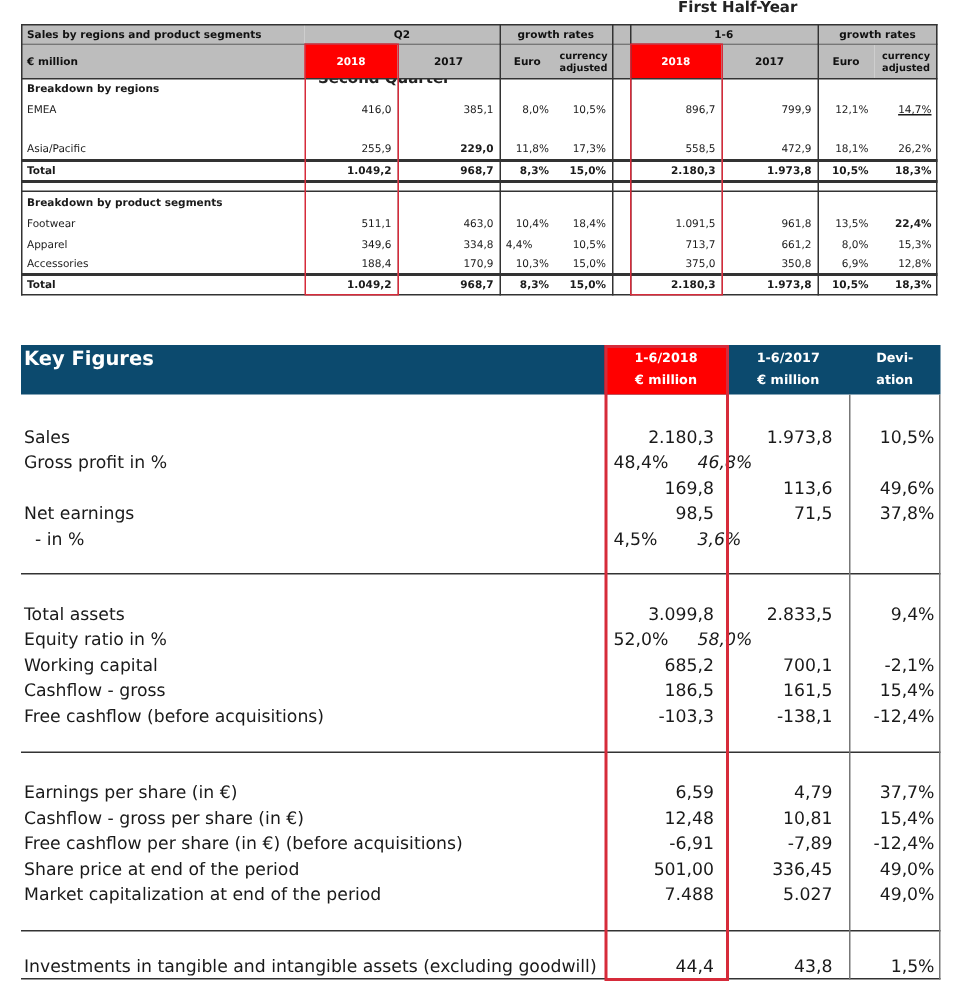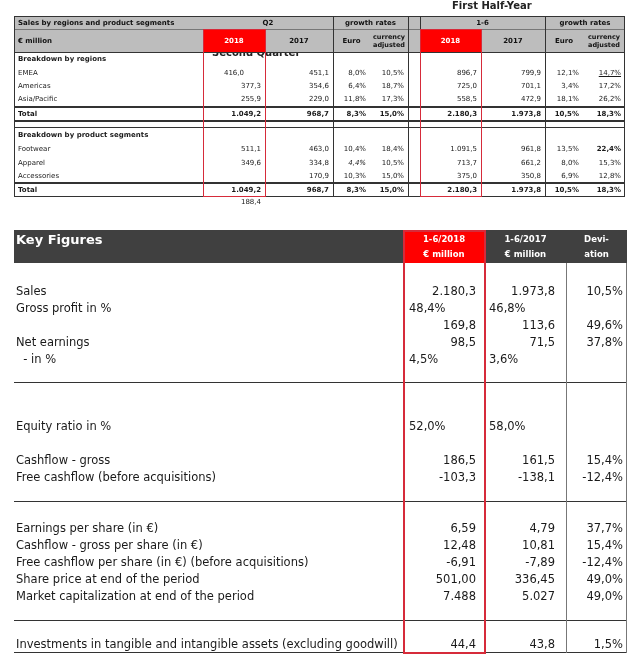--- a/index.html
+++ b/index.html
@@ -15,32 +15,32 @@
   .c { justify-content: center; text-align: center; }
   .bold { font-weight: bold; }
   .hdr { background: #bdbdbd; font-weight: bold; color: #111; }
   .red { background: #ff0000; color: #fff; font-weight: bold; }
   .vl { position: absolute; width: 1px; background: #333; }
   .hl { position: absolute; height: 1px; background: #333; }
   .redbox { position: absolute; border: 1.5px solid #d62b3a; box-sizing: border-box; pointer-events: none; }
 
   
   #kf { position: absolute; left: 14px; top: 230px; width: 613px; height: 425px; }
-  .kf-head { position: absolute; left: 0; top: 0; width: 613px; height: 33px; background: #404040; }
+  .kf-head { position: absolute; left: 0; top: 0; width: 613px; height: 33px; background: #0c4a6e; }
   .kf-title { position: absolute; left: 2px; top: 2px; color: #fff; font-weight: bold; font-size: 13px; }
   .kf-col-h { position: absolute; top: 0; height: 33px; color: #fff; font-weight: bold; font-size: 8.5px;
               display: flex; flex-direction: column; align-items: center; justify-content: space-around; box-sizing: border-box; padding: 2px 0; }
   .kf-row { position: absolute; left: 0; width: 613px; height: 16px; font-size: 11.5px; }
   .kf-row .lbl { position: absolute; left: 2px; top: 0; white-space: nowrap; }
   .kf-row .v1, .kf-row .v2, .kf-row .v3 { position: absolute; top: 0; text-align: right; white-space: nowrap; }
   .kf-row .v1 { left: 389px; width: 73px; }
   .kf-row .v2 { left: 471px; width: 70px; }
   .kf-row .v3 { left: 552px; width: 57px; }
   .kf-row .p1 { position: absolute; left: 395px; top: 0; }
-  .kf-row .p2 { position: absolute; left: 475px; top: 0; }
+  .kf-row .p2 { position: absolute; left: 451px; top: 0; font-style: italic; }
 </style>
 </head>
 <body>
 
 <div class="sec-title" style="left:212px;margin-top:47px;">Second Quarter</div>
 <div class="sec-title" style="left:452px;">First Half-Year</div>
 
 <div id="upper">
 
   <div class="ut-row" style="top:0; height:13px;">
@@ -64,44 +64,33 @@
     <div class="cell hdr c" style="left:531px; width:38px;">Euro</div>
     <div class="cell hdr c" style="left:569px; width:42px; white-space:normal; font-size:6.5px; line-height:8px;">currency adjusted</div>
   </div>
 
   <div class="ut-row" style="top:36px; height:14px;">
     <div class="cell bold" style="left:0; width:189px;">Breakdown by regions</div>
   </div>
 
   <div class="ut-row" style="top:50px; height:13px;">
     <div class="cell" style="left:0; width:189px;">EMEA</div>
-    <div class="cell r" style="left:172px; width:62px;">416,0</div>
-    <div class="cell r" style="left:251px; width:68px;">451,1</div>
+    <div class="cell r" style="left:189px; width:62px;">416,0</div>
+    <div class="cell r" style="left:251px; width:68px;">385,1</div>
     <div class="cell r" style="left:319px; width:37px;">8,0%</div>
     <div class="cell r" style="left:356px; width:38px;">10,5%</div>
     <div class="cell r" style="left:406px; width:61px;">896,7</div>
     <div class="cell r" style="left:467px; width:64px;">799,9</div>
     <div class="cell r" style="left:531px; width:38px;">12,1%</div>
     <div class="cell r" style="left:569px; width:42px;text-decoration:underline;">14,7%</div>
   </div>
-  <div class="ut-row" style="top:63px; height:13px;">
-    <div class="cell" style="left:0; width:189px;">Americas</div>
-    <div class="cell r" style="left:189px; width:62px;">377,3</div>
-    <div class="cell r" style="left:251px; width:68px;">354,6</div>
-    <div class="cell r" style="left:319px; width:37px;">6,4%</div>
-    <div class="cell r" style="left:356px; width:38px;">18,7%</div>
-    <div class="cell r" style="left:406px; width:61px;">725,0</div>
-    <div class="cell r" style="left:467px; width:64px;">701,1</div>
-    <div class="cell r" style="left:531px; width:38px;">3,4%</div>
-    <div class="cell r" style="left:569px; width:42px;">17,2%</div>
-  </div>
   <div class="ut-row" style="top:76px; height:14px;">
     <div class="cell" style="left:0; width:189px;">Asia/Pacific</div>
     <div class="cell r" style="left:189px; width:62px;">255,9</div>
-    <div class="cell r" style="left:251px; width:68px;">229,0</div>
+    <div class="cell r" style="left:251px; width:68px;font-weight:bold;">229,0</div>
     <div class="cell r" style="left:319px; width:37px;">11,8%</div>
     <div class="cell r" style="left:356px; width:38px;">17,3%</div>
     <div class="cell r" style="left:406px; width:61px;">558,5</div>
     <div class="cell r" style="left:467px; width:64px;">472,9</div>
     <div class="cell r" style="left:531px; width:38px;">18,1%</div>
     <div class="cell r" style="left:569px; width:42px;">26,2%</div>
   </div>
 
   <div class="ut-row bold" style="top:91px; height:13px;">
     <div class="cell" style="left:0; width:189px;">Total</div>
@@ -127,30 +116,30 @@
     <div class="cell r" style="left:356px; width:38px;">18,4%</div>
     <div class="cell r" style="left:406px; width:61px;">1.091,5</div>
     <div class="cell r" style="left:467px; width:64px;">961,8</div>
     <div class="cell r" style="left:531px; width:38px;">13,5%</div>
     <div class="cell r" style="left:569px; width:42px;font-weight:bold;">22,4%</div>
   </div>
   <div class="ut-row" style="top:140px; height:13px;">
     <div class="cell" style="left:0; width:189px;">Apparel</div>
     <div class="cell r" style="left:189px; width:62px;">349,6</div>
     <div class="cell r" style="left:251px; width:68px;">334,8</div>
-    <div class="cell r" style="left:319px; width:37px;font-style:italic;">4,4%</div>
+    <div class="cell r" style="left:308px; width:37px;">4,4%</div>
     <div class="cell r" style="left:356px; width:38px;">10,5%</div>
     <div class="cell r" style="left:406px; width:61px;">713,7</div>
     <div class="cell r" style="left:467px; width:64px;">661,2</div>
     <div class="cell r" style="left:531px; width:38px;">8,0%</div>
     <div class="cell r" style="left:569px; width:42px;">15,3%</div>
   </div>
   <div class="ut-row" style="top:153px; height:13px;padding-left:12px;">
     <div class="cell" style="left:0; width:189px;">Accessories</div>
-    <div class="cell r" style="left:189px; width:62px;margin-top:26px;">188,4</div>
+    <div class="cell r" style="left:189px; width:62px;">188,4</div>
     <div class="cell r" style="left:251px; width:68px;">170,9</div>
     <div class="cell r" style="left:319px; width:37px;">10,3%</div>
     <div class="cell r" style="left:356px; width:38px;">15,0%</div>
     <div class="cell r" style="left:406px; width:61px;">375,0</div>
     <div class="cell r" style="left:467px; width:64px;">350,8</div>
     <div class="cell r" style="left:531px; width:38px;">6,9%</div>
     <div class="cell r" style="left:569px; width:42px;">12,8%</div>
   </div>
 
   <div class="ut-row bold" style="top:167px; height:13px;">
@@ -227,24 +216,36 @@
     <span class="v3">37,8%</span>
   </div>
   <div class="kf-row" style="top:122px;">
     <span class="lbl" style="white-space:pre;">  - in %</span>
     <span class="p1">4,5%</span>
     <span class="p2">3,6%</span>
   </div>
 
   <div class="hl" style="left:0; top:152px; width:613px;"></div>
 
+  <div class="kf-row" style="top:172px;">
+    <span class="lbl">Total assets</span>
+    <span class="v1">3.099,8</span>
+    <span class="v2">2.833,5</span>
+    <span class="v3">9,4%</span>
+  </div>
   <div class="kf-row" style="top:189px;">
     <span class="lbl">Equity ratio in %</span>
     <span class="p1">52,0%</span>
     <span class="p2">58,0%</span>
+  </div>
+  <div class="kf-row" style="top:206px;">
+    <span class="lbl">Working capital</span>
+    <span class="v1">685,2</span>
+    <span class="v2">700,1</span>
+    <span class="v3">-2,1%</span>
   </div>
   <div class="kf-row" style="top:223px;">
     <span class="lbl">Cashflow - gross</span>
     <span class="v1">186,5</span>
     <span class="v2">161,5</span>
     <span class="v3">15,4%</span>
   </div>
   <div class="kf-row" style="top:240px;">
     <span class="lbl">Free cashflow (before acquisitions)</span>
     <span class="v1">-103,3</span>

